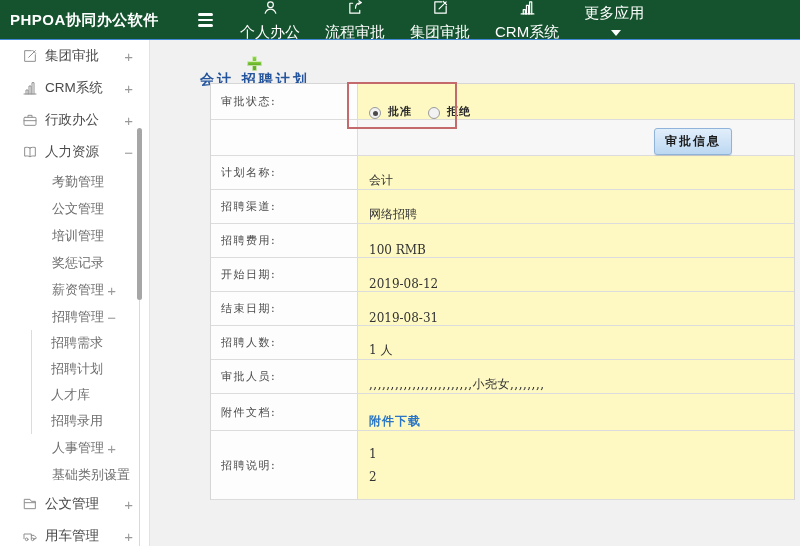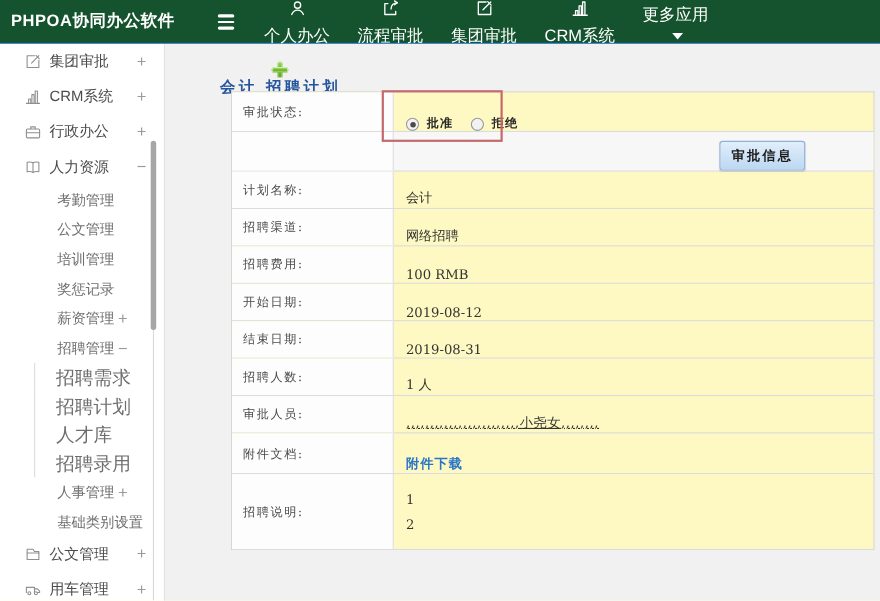--- a/index.html
+++ b/index.html
@@ -21,21 +21,21 @@
            border-top:6px solid #fff; margin-left:4px; display:inline-block; }
 
   
   .sidebar { position:absolute; left:0; top:40px; width:150px; height:506px; background:#fff;
              border-right:1px solid #e2e2e2; overflow:hidden; z-index:4; }
   .s-item { position:relative; display:flex; align-items:center; cursor:pointer; color:#4a4a4a; }
   .s-item svg { stroke:#8f8f8f; fill:none; stroke-width:1.5; stroke-linecap:round; stroke-linejoin:round;
                 flex:0 0 16px; margin-right:7px; }
   .lvl1 { height:32px; padding-left:22px; font-size:13.5px; }
   .lvl2 { height:27px; padding-left:52px; font-size:13px; color:#6e6e6e; }
-  .lvl3 { height:26px; margin-left:31px; padding-left:19px; font-size:17px; color:#6e6e6e;
+  .lvl3 { height:26px; margin-left:31px; padding-left:19px; font-size:13px; color:#6e6e6e;
           border-left:1px solid #dcdcdc; }
   .s-toggle { position:absolute; right:16px; top:50%; transform:translateY(-50%);
               color:#9a9a9a; font-size:15px; font-weight:400; cursor:pointer; }
   .lvl2 .s-toggle { right:33px; }
   .scroll-thumb { position:absolute; left:137px; top:88px; width:5px; height:172px;
                   background:#a6a6a6; border-radius:3px; }
   .scroll-track { position:absolute; left:139px; top:260px; bottom:0; width:1px; background:#d9d9d9; }
 
   
   .content { position:absolute; left:150px; top:40px; width:650px; height:506px;
@@ -68,21 +68,21 @@
   .radio.checked::after { content:""; position:absolute; left:3px; top:3px; width:5px; height:5px;
            border-radius:50%; background:#4a4a4a; }
   .rlabel { font-size:11px; font-weight:bold; color:#2b2b2b; letter-spacing:1px;
             margin:0 16px 0 7px; }
   .btnrow { justify-content:flex-end; padding-right:62px; }
   .approve-btn { font-family:Liberation Serif, serif; font-size:12px; font-weight:bold; color:#1c1c1c;
                  letter-spacing:2px; padding:4px 10px; cursor:pointer;
                  background:linear-gradient(#e2eefb,#bcd8f2); border:1px solid #8fb3d9;
                  border-radius:3px; box-shadow:0 1px 1px rgba(0,0,0,.12); }
   .flink { color:#2a76c5; font-weight:bold; text-decoration:none; cursor:pointer; letter-spacing:1px; }
-  .commas { letter-spacing:.5px;text-decoration:underline; }
+  .commas { letter-spacing:.5px; }
 
   .annotation-box { position:absolute; left:197px; top:42px; width:110px; height:47px;
                     border:2px solid #c4696c; z-index:3; pointer-events:none; }
 </style>
 </head>
 <body>
 
 <header class="topbar">
   <div class="logo">PHPOA协同办公软件</div>
   <nav class="nav">

